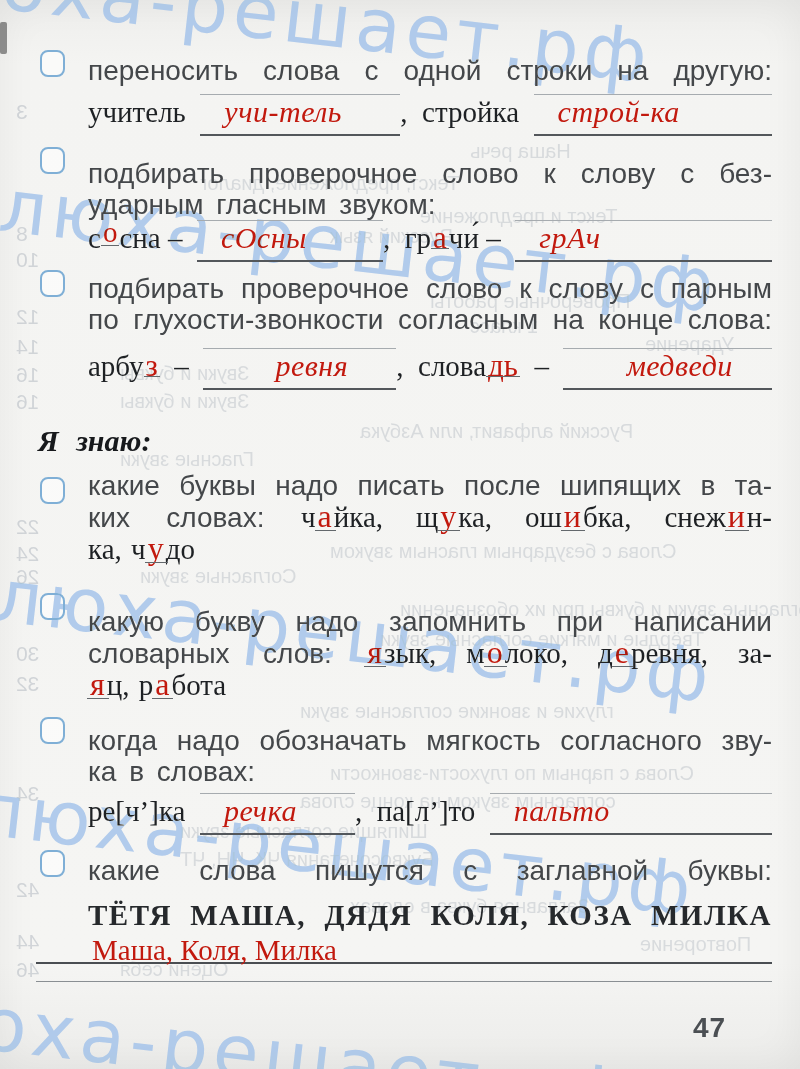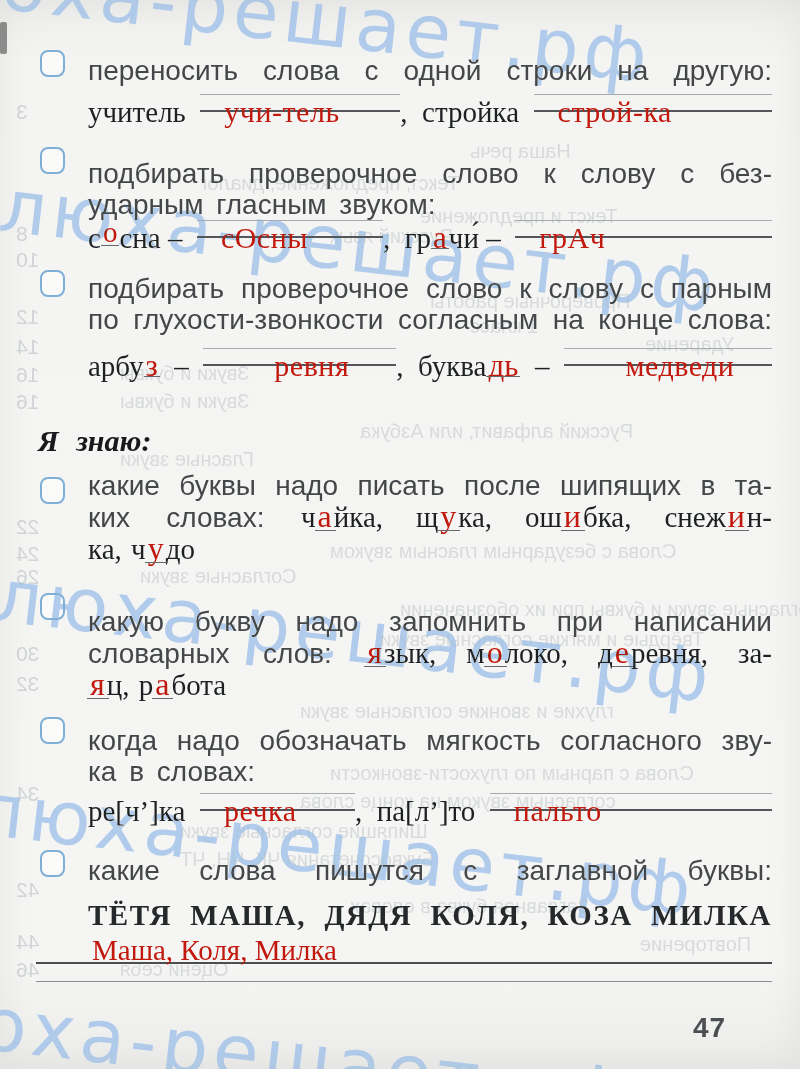--- a/index.html
+++ b/index.html
@@ -32,23 +32,23 @@
   
   .fill{position:absolute;left:88px;right:28px;height:30px;display:flex;align-items:baseline;
         font:29px/30px "Liberation Serif",serif;color:#1e2124;}
   .fill span{white-space:pre;}
   .fill .r{color:#c2190e;font-size:31px;position:relative;padding:0 2px;}
   .fill .r::after{content:"";position:absolute;left:0;right:0;bottom:4px;
         border-bottom:1.6px solid #63686c;}
   .fill .rs{color:#c2190e;font-size:29px;position:relative;top:-6px;padding:0 2px;}
   .fill .rs::after{content:"";position:absolute;left:0;right:0;bottom:1px;
         border-bottom:1.6px solid #63686c;}
-  .blank{position:relative;height:18px;box-sizing:border-box;border-bottom:2px solid #53575b;
+  .blank{position:relative;height:42px;box-sizing:border-box;border-bottom:2px solid #53575b;
         border-top:1.2px solid #a6abaf;padding-left:24px;line-height:34px;overflow:visible;
-        flex:0 0 auto;}
+        flex:0 0 auto;font-style:italic;}
   .blank.grow{flex:1 1 40px;}
   .blank .ans{font-family:"Liberation Serif",serif;font-size:30px;color:#c2190e;
         letter-spacing:.5px;}
   
   .heading{position:absolute;left:38px;font:bold 30px/34px "Liberation Serif",serif;
         color:#17191c;word-spacing:10px;}
   .caps{position:absolute;left:88px;width:684px;font:bold 29px/34px "Liberation Serif",serif;
         letter-spacing:1.5px;color:#26292c;text-align:justify;text-align-last:justify;}
   .answer-row{position:absolute;left:36px;width:736px;height:29px;
         border-bottom:2px solid #4a4e52;}
@@ -140,21 +140,21 @@
       <div class="task" style="top: 273px;">
         <div class="t-line j"><span class="n">подбирать проверочное слово к слову с парным</span></div>
         <div class="t-line j"><span class="n">по глухости-звонкости согласным на конце слова:</span></div>
       </div>
       <div class="fill" style="top: 348px; text-align: center;">
         <span class="w">арбу</span>
         <span class="r">з</span>
         <span class="w">  –  </span>
         <span class="blank" style="width: 193px;"><span class="ans">ревня</span></span>
         <span class="w">,  </span>
-        <span class="w">буква</span>
+        <span class="w">слова</span>
         <span class="r">дь</span>
         <span class="w">  –  </span>
         <span class="blank grow"><span class="ans">медведи</span></span>
       </div>
       <div class="heading" style="top: 424px; font-style: italic;">Я знаю:</div>
       <div class="cb" style="top: 477px;"></div>
       <div class="task" style="top: 470px;">
         <div class="t-line j"><span class="n">какие буквы надо писать после шипящих в та-</span></div>
         <div class="t-line j"><span class="n">ких словах: </span><span class="w">ч</span><span class="r">а</span><span class="w">йка, </span><span class="w">щ</span><span class="r">у</span><span class="w">ка, </span><span class="w">ош</span><span class="r">и</span><span class="w">бка, </span><span class="w">снеж</span><span class="r">и</span><span class="w">н-</span></div>
         <div class="t-line"><span class="w">ка, </span><span class="w">ч</span><span class="r">у</span><span class="w">до</span></div>

